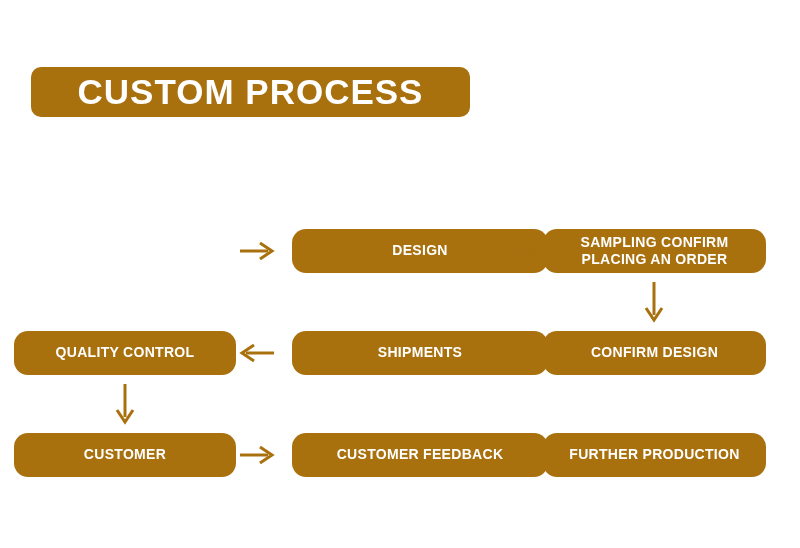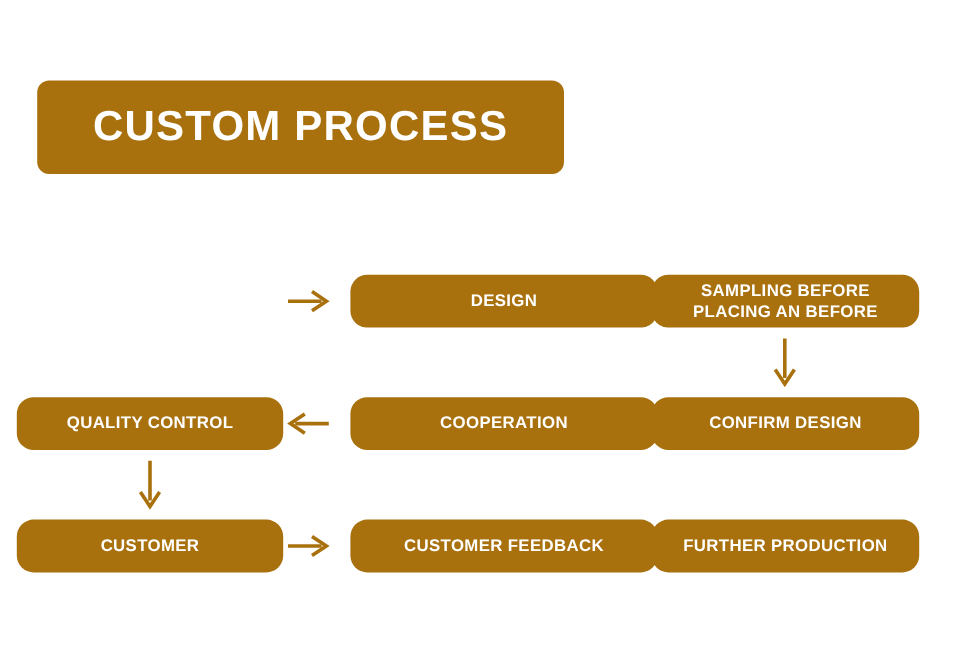--- a/index.html
+++ b/index.html
@@ -15,21 +15,21 @@
     overflow: hidden;
   }
   .canvas {
     position: relative;
     width: 800px; height: 548px;
     background: var(--page-bg);
   }
   .title-banner {
     position: absolute;
     left: 31px; top: 67px;
-    width: 439px; height: 78px;
+    width: 439px; height: 50px;
     background: var(--brown);
     border-radius: 10px;
     display: flex; align-items: center; justify-content: center;
     color: var(--text-on-brown);
     font-size: 35px; font-weight: bold;
     letter-spacing: 1px;
     white-space: nowrap;
   }
   .flow-box {
     position: absolute;
@@ -85,39 +85,39 @@
 
   <div class="flow-box col2 row1">DESIGN</div>
 
   <div class="arrow h-gap2 h-row1">
     <svg width="36" height="20" viewBox="0 0 36 20" fill="none" stroke="currentColor" stroke-width="3">
       <line x1="1" y1="10" x2="29" y2="10"></line>
       <polyline points="21,2 33,10 21,18"></polyline>
     </svg>
   </div>
 
-  <div class="flow-box col3 row1">SAMPLING BEFORE PLACING AN BEFORE</div>
+  <div class="flow-box col3 row1">SAMPLING CONFIRM PLACING AN ORDER</div>
 
   <div class="arrow v-col3">
     <svg width="20" height="42" viewBox="0 0 20 42" fill="none" stroke="currentColor" stroke-width="3">
       <line x1="10" y1="1" x2="10" y2="34"></line>
       <polyline points="2,27 10,39 18,27"></polyline>
     </svg>
   </div>
 
   <div class="flow-box col1 row2">QUALITY CONTROL</div>
 
   <div class="arrow h-gap1 h-row2">
     <svg width="36" height="20" viewBox="0 0 36 20" fill="none" stroke="currentColor" stroke-width="3">
       <line x1="7" y1="10" x2="35" y2="10"></line>
       <polyline points="15,2 3,10 15,18"></polyline>
     </svg>
   </div>
 
-  <div class="flow-box col2 row2">COOPERATION</div>
+  <div class="flow-box col2 row2">SHIPMENTS</div>
 
   <div class="arrow h-gap2 h-row2">
     <svg width="36" height="20" viewBox="0 0 36 20" fill="none" stroke="currentColor" stroke-width="3">
       <line x1="7" y1="10" x2="35" y2="10"></line>
       <polyline points="15,2 3,10 15,18"></polyline>
     </svg>
   </div>
 
   <div class="flow-box col3 row2">CONFIRM DESIGN</div>
 

